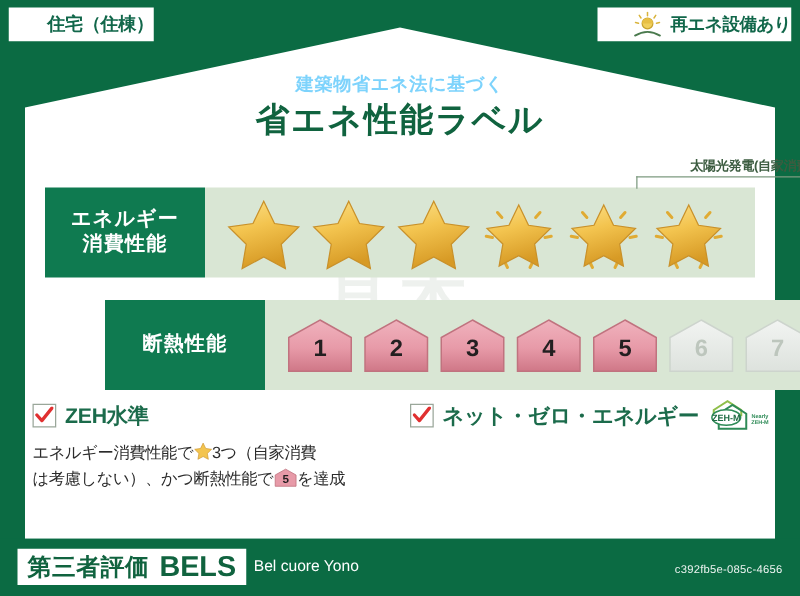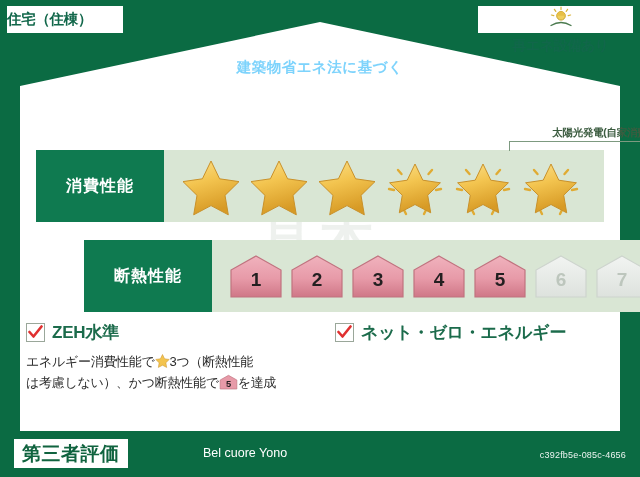--- a/index.html
+++ b/index.html
@@ -17,34 +17,33 @@
   
   .house-panel{
     position:absolute;left:0;top:0;width:640px;height:477px;
     pointer-events:none;
   }
   .house-panel svg{display:block;}
 
   
   .tag{
     position:absolute;background:#ffffff;
-    display:flex;align-items:center;justify-content:flex-start;
+    display:flex;align-items:center;justify-content:flex-end;
     box-sizing:border-box;
   }
   .tag-house{
     left:7px;top:6px;width:116px;height:27px;
     font-size:14.5px;font-weight:bold;color:#11674a;
     letter-spacing:-0.3px;
   }
   .tag-renew{
     right:7px;top:6px;width:155px;height:27px;
     gap:5px;padding-left:10px;
     font-size:14px;font-weight:bold;color:#11674a;
     letter-spacing:-0.4px;
-    flex-direction:column;
   }
   .sun-icon{width:26px;height:22px;flex:0 0 26px;}
 
   
   .title-sub{
     position:absolute;left:0;right:0;top:58px;text-align:center;
     font-size:14.5px;font-weight:bold;color:#7dd3fc;
     letter-spacing:0.5px;
   }
   .title-main{
@@ -187,25 +186,27 @@
         </g>
         <circle cx="13" cy="9.8" r="4.3" fill="#f0cf5c" stroke="#c8a430" stroke-width="1"></circle>
         <path d="M8.6 9.8 a4.4 4.4 0 0 1 8.8 0" fill="#e7bf45"></path>
         <path d="M3 19.5 q10 -6 20 0" fill="none" stroke="#4a7a4e" stroke-width="1.4" stroke-linecap="round"></path>
       </svg>
     </span>
     <span>再エネ設備あり</span>
   </div>
 
   <div class="title-sub">建築物省エネ法に基づく</div>
+  <div class="title-main">省エネ性能ラベル</div>
 
   <div class="watermark">見本</div>
 
   <div class="perf-row energy">
     <div class="perf-label">
+      <span>エネルギー</span>
       <span>消費性能</span>
     </div>
     <div class="perf-body">
 
       <div class="solar-anno">
         <div class="anno-text">太陽光発電(自家消費)分</div>
         <div class="anno-bracket"></div>
       </div>
 
       <div class="stars">
@@ -351,45 +352,56 @@
           <svg width="15" height="15" viewBox="0 0 15 15">
             <path d="M1.5 7 L5.5 11.5 L13.5 1.5" fill="none" stroke="#e03030" stroke-width="2.6" stroke-linecap="round" stroke-linejoin="round"></path>
           </svg>
         </span>
         <span class="crit-title">ZEH水準</span>
       </div>
       <div class="crit-desc">
         <span>エネルギー消費性能で</span><span class="inline-star">
           <svg width="15" height="15" viewBox="0 0 62 60">
             <polygon points="31,5 39.6,22.8 59,25.6 45,39.4 48.3,58.8 31,49.6 13.7,58.8 17,39.4 3,25.6 22.4,22.8" fill="#f3c44f" stroke="#c9912a" stroke-width="2"></polygon>
-          </svg></span><span>3つ（断熱性能</span><br>
+          </svg></span><span>3つ（自家消費</span><br>
         <span>は考慮しない）、かつ断熱性能で</span><span class="inline-house">
           <svg width="19" height="16" viewBox="0 0 56 48">
             <polygon points="28,4 53,18 53,45 3,45 3,18" fill="#e79aa8" stroke="#c0737f" stroke-width="2"></polygon>
             <text x="28" y="38" font-size="28" font-weight="bold" text-anchor="middle" fill="#231f20" font-family="Liberation Sans, sans-serif">5</text>
           </svg></span><span>を達成</span>
       </div>
     </div>
 
     <div class="crit">
       <div class="crit-head">
         <span class="chk">
           <svg width="15" height="15" viewBox="0 0 15 15">
             <path d="M1.5 7 L5.5 11.5 L13.5 1.5" fill="none" stroke="#e03030" stroke-width="2.6" stroke-linecap="round" stroke-linejoin="round"></path>
           </svg>
         </span>
         <span class="crit-title">ネット・ゼロ・エネルギー</span>
+        <span class="zehm-logo">
+          <svg width="54" height="26" viewBox="0 0 54 26">
+            <path d="M5 14 L5 9 L16 2 L27 9 L27 14" fill="none" stroke="#8fbf4a" stroke-width="1.6"></path>
+            <path d="M9 24 L9 12 L20 5 L31 12 L31 24 Z" fill="none" stroke="#2e8b57" stroke-width="1.6"></path>
+            <ellipse cx="15" cy="15" rx="11.5" ry="6.2" fill="#ffffff" stroke="#2e8b57" stroke-width="1.2"></ellipse>
+            <text x="15" y="18" font-size="7.2" font-weight="bold" text-anchor="middle" fill="#1f6b44" font-family="Liberation Sans, sans-serif">ZEH-M</text>
+            <text x="42" y="15" font-size="4.4" font-weight="bold" text-anchor="middle" fill="#2e8b57" font-family="Liberation Sans, sans-serif">Nearly</text>
+            <text x="42" y="20" font-size="4.4" font-weight="bold" text-anchor="middle" fill="#2e8b57" font-family="Liberation Sans, sans-serif">ZEH-M</text>
+          </svg>
+        </span>
       </div>
     </div>
 
   </div>
 
   <div class="footer">
     <div class="bels">
       <span class="b-jp">第三者評価</span>
+      <span class="b-en">BELS</span>
     </div>
     <div class="bldg-name">Bel cuore Yono</div>
     <div class="eval">
       <div class="e-id">c392fb5e-085c-4656</div>
     </div>
   </div>
 
 </div>
 
 </body></html>

